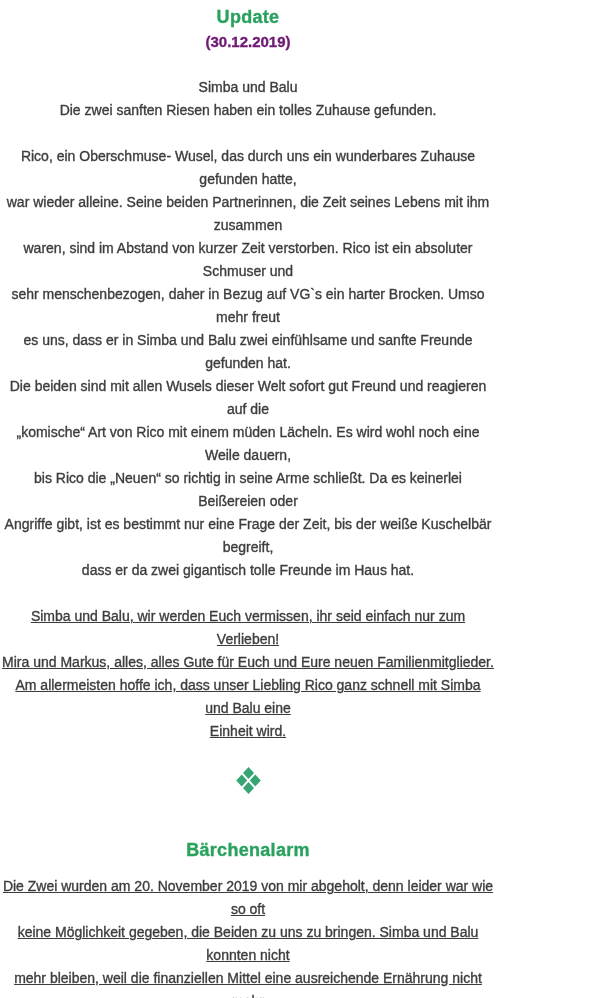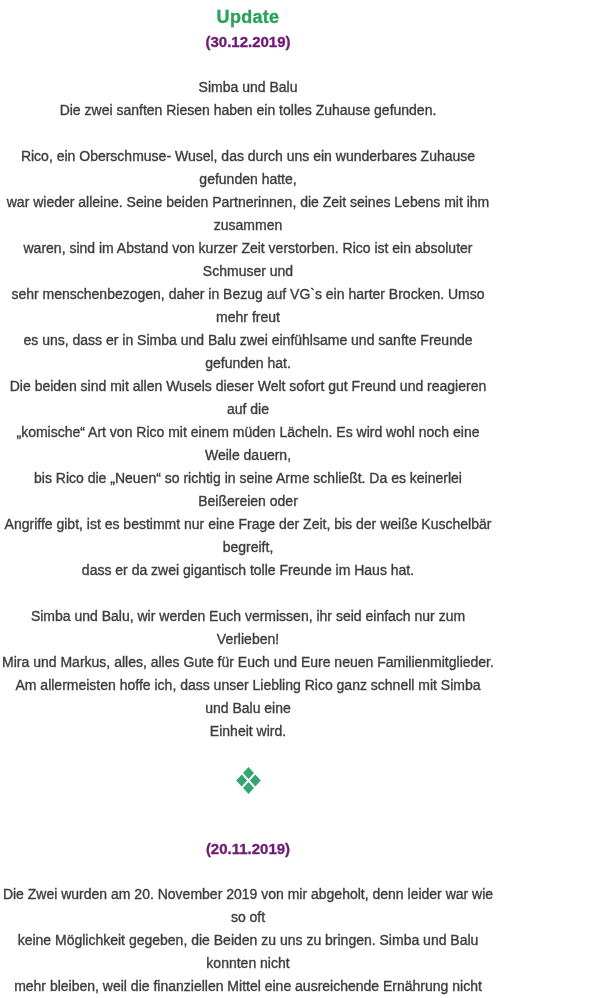--- a/index.html
+++ b/index.html
@@ -34,21 +34,21 @@
     color: #701a75;
     margin: 0 0 23px 0;
   }
   .para {
     margin: 12px 0 23px 0;
     font-size: 14px;
     line-height: 23px;
     white-space: pre-line;
     color: #3d3d3c;
   }
-  .para:last-child { margin-bottom: 0; }
+  .para:last-child { margin-bottom: 0; text-decoration: underline; }
   .divider {
     margin: 24px 0 43px 0;
     height: 27px;
     display: flex;
     align-items: center;
     justify-content: center;
   }
   .divider svg { display: block; }
 </style>
 </head>
@@ -84,21 +84,21 @@
           <path d="M12.5 0 L18 6 L12.5 12 L7 6 Z"></path>
           <path d="M5.7 7.5 L11.2 13.5 L5.7 19.5 L0.2 13.5 Z"></path>
           <path d="M19.3 7.5 L24.8 13.5 L19.3 19.5 L13.8 13.5 Z"></path>
           <path d="M12.5 15 L18 21 L12.5 27 L7 21 Z"></path>
         </g>
       </svg>
     </span>
   </div>
 
   <section>
-    <div class="section-date">(20.11.2019)</div>
+    <h2 class="section-title">Bärchenalarm</h2>
     <p class="para">Die Zwei wurden am 20. November 2019 von mir abgeholt, denn leider war wie so oft
 keine Möglichkeit gegeben, die Beiden zu uns zu bringen. Simba und Balu konnten nicht
 mehr bleiben, weil die finanziellen Mittel eine ausreichende Ernährung nicht mehr
 gewährleistet haben. Ich bin froh, dass sich die Besitzerin an uns gewandt hat, denn zu
 oft passiert es , dass die Tiere bei Problemen einfach ausgesetzt werden.
 Nachdem anfänglich meine Finger mit Nahrung verwechselt wurden und
 dementsprechend herzhaft zugepackt wurde, lernen die Zwei recht schnell, dass ich es
 nicht so toll finde, wenn man mich bunkern möchte. Bereits nach wenigen Tagen hat sich
 die Klo- Trefferquote auf 90 % erhöht.
 Simba und Balu wurden in einem Käfig gehalten, dementsprechend groß ist nun ihr

